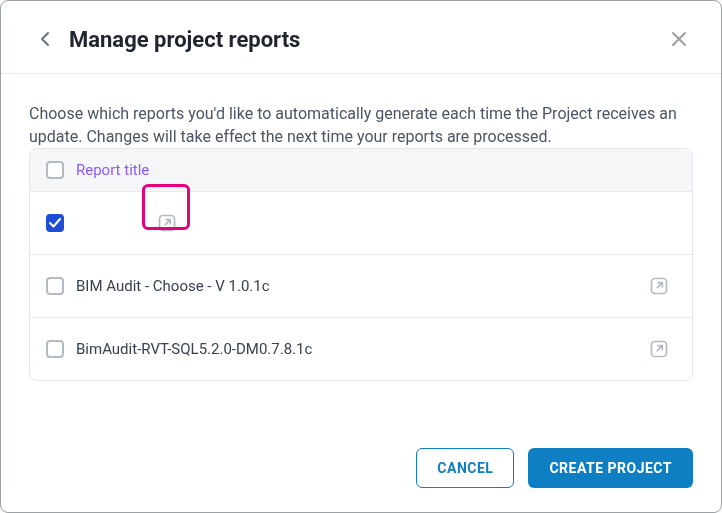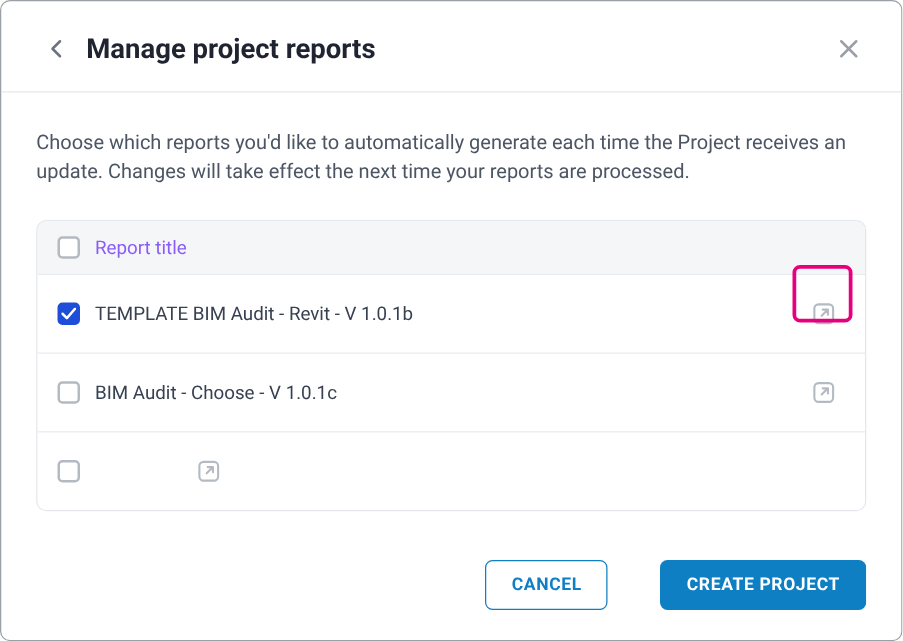--- a/index.html
+++ b/index.html
@@ -45,21 +45,20 @@
     color: #9aa0a6;
   }
   .dialog-body {
     padding: 28px 28px 0 28px;
     flex: 1;
   }
   .description {
     font-size: 16px;
     line-height: 1.45;
     color: #4b5563;
-    margin-bottom: 28px;
   }
   .reports-table {
     border: 1px solid #e3e6ea;
     border-radius: 8px;
     overflow: hidden;
   }
   .table-header {
     display: flex;
     align-items: center;
     padding: 12px 16px;
@@ -134,21 +133,20 @@
     border: 1px solid transparent;
   }
   .btn-secondary {
     background: #fff;
     color: #0f7fc4;
     border-color: #0f7fc4;
   }
   .btn-primary {
     background: #0f7fc4;
     color: #fff;
-    margin-left: 28px;
   }
 </style>
 </head>
 <body>
 
 <div class="dialog">
 
   <div class="dialog-header">
     <div class="back-btn">
       <svg width="10" height="16" viewBox="0 0 10 16" fill="none">
@@ -177,21 +175,20 @@
       </div>
       <div id="rows-container">
           <div class="table-row">
             <div class="col-check">
               <div class="checkbox checked">
                 <svg width="12" height="10" viewBox="0 0 12 10">
                   <path d="M1 5L4.5 8.5L11 1" stroke="#fff" stroke-width="2" fill="none" stroke-linecap="round" stroke-linejoin="round"></path>
                 </svg>
               </div>
             </div>
-            <div class="col-title">TEMPLATE BIM Audit - Revit - V 1.0.1b</div>
             <div class="col-sample" style="position: relative;">
               <div class="sample-btn">
                 <svg width="20" height="20" viewBox="0 0 24 24" fill="none">
                   <rect x="3" y="3" width="18" height="18" rx="4" stroke="currentColor" stroke-width="2"></rect>
                   <path d="M10 14L16 8M16 8H11M16 8V13" stroke="currentColor" stroke-width="2" stroke-linecap="round" stroke-linejoin="round"></path>
                 </svg>
               </div>
               <div class="highlight-box" style="right: -6px; top: -22px; width: 48px; height: 46px;"></div>
             </div>
           </div>
@@ -206,20 +203,21 @@
                   <rect x="3" y="3" width="18" height="18" rx="4" stroke="currentColor" stroke-width="2"></rect>
                   <path d="M10 14L16 8M16 8H11M16 8V13" stroke="currentColor" stroke-width="2" stroke-linecap="round" stroke-linejoin="round"></path>
                 </svg>
               </div>
             </div>
           </div>
           <div class="table-row">
             <div class="col-check">
               <div class="checkbox"></div>
             </div>
+            <div class="col-title">BimAudit-RVT-SQL5.2.0-DM0.7.8.1c</div>
             <div class="col-sample" style="position: relative;">
               <div class="sample-btn">
                 <svg width="20" height="20" viewBox="0 0 24 24" fill="none">
                   <rect x="3" y="3" width="18" height="18" rx="4" stroke="currentColor" stroke-width="2"></rect>
                   <path d="M10 14L16 8M16 8H11M16 8V13" stroke="currentColor" stroke-width="2" stroke-linecap="round" stroke-linejoin="round"></path>
                 </svg>
               </div>
             </div>
           </div>
         </div>

